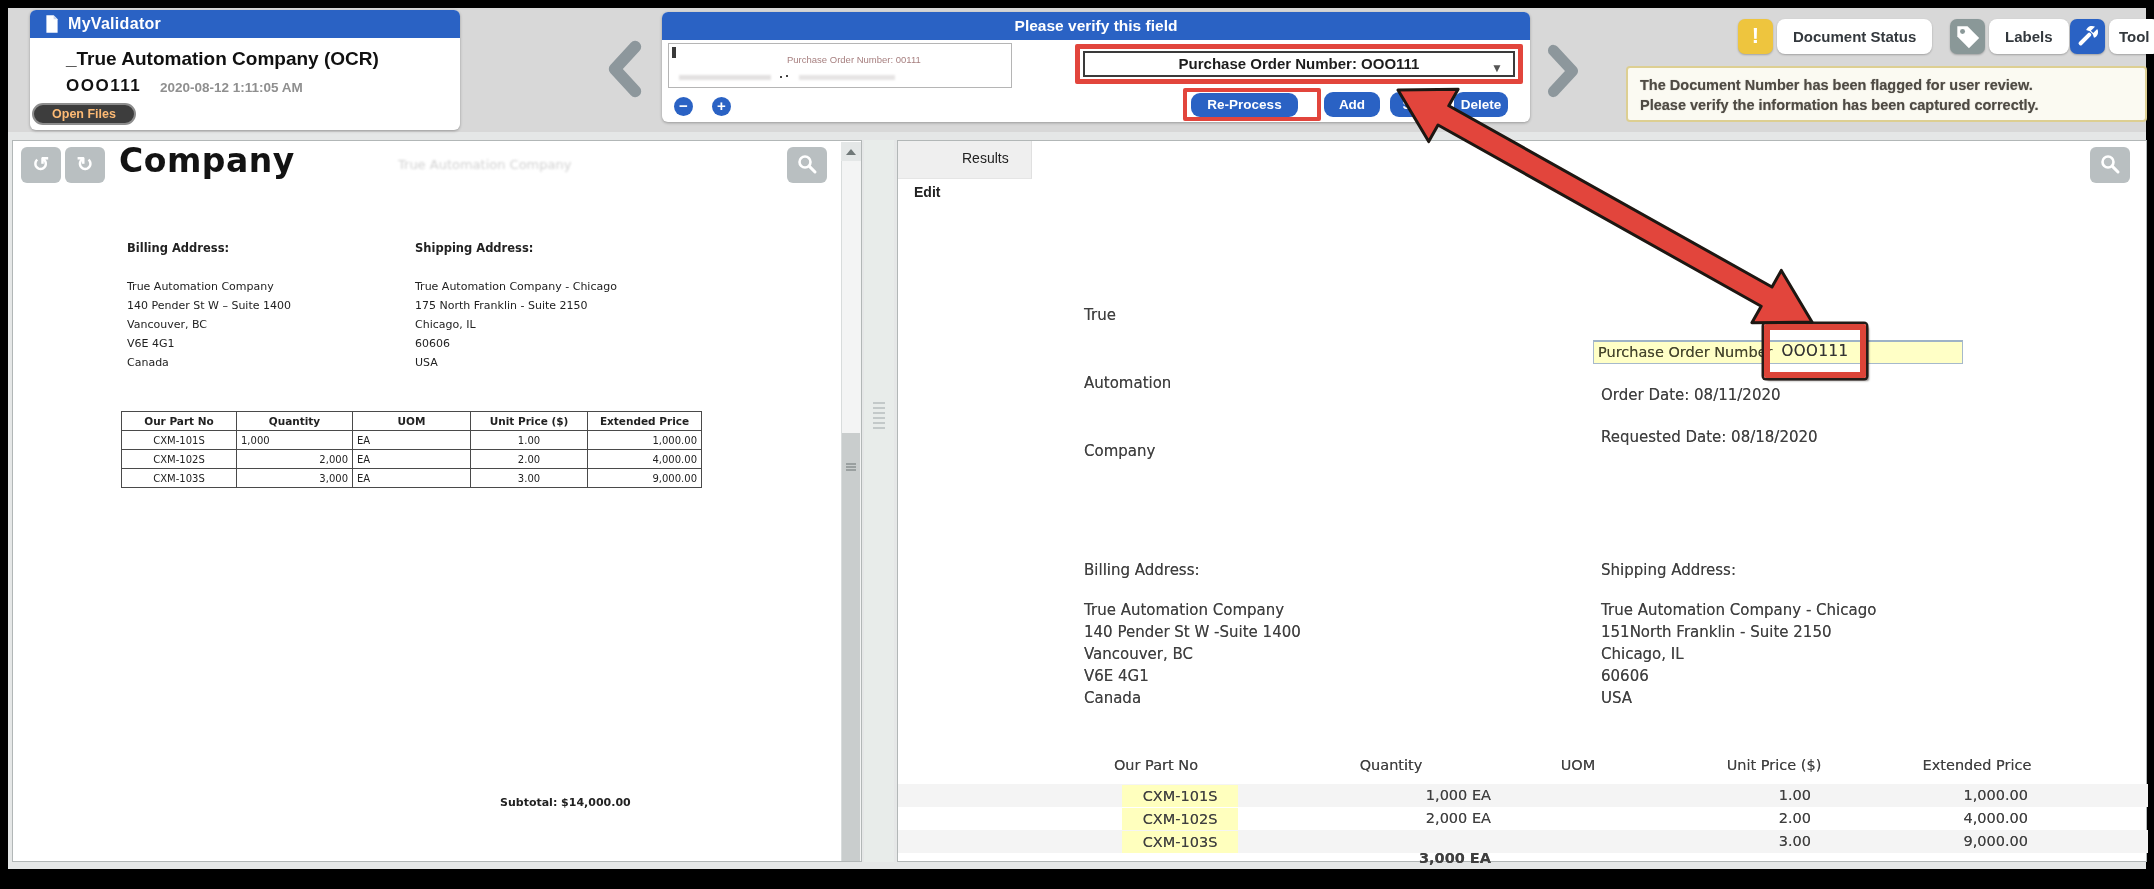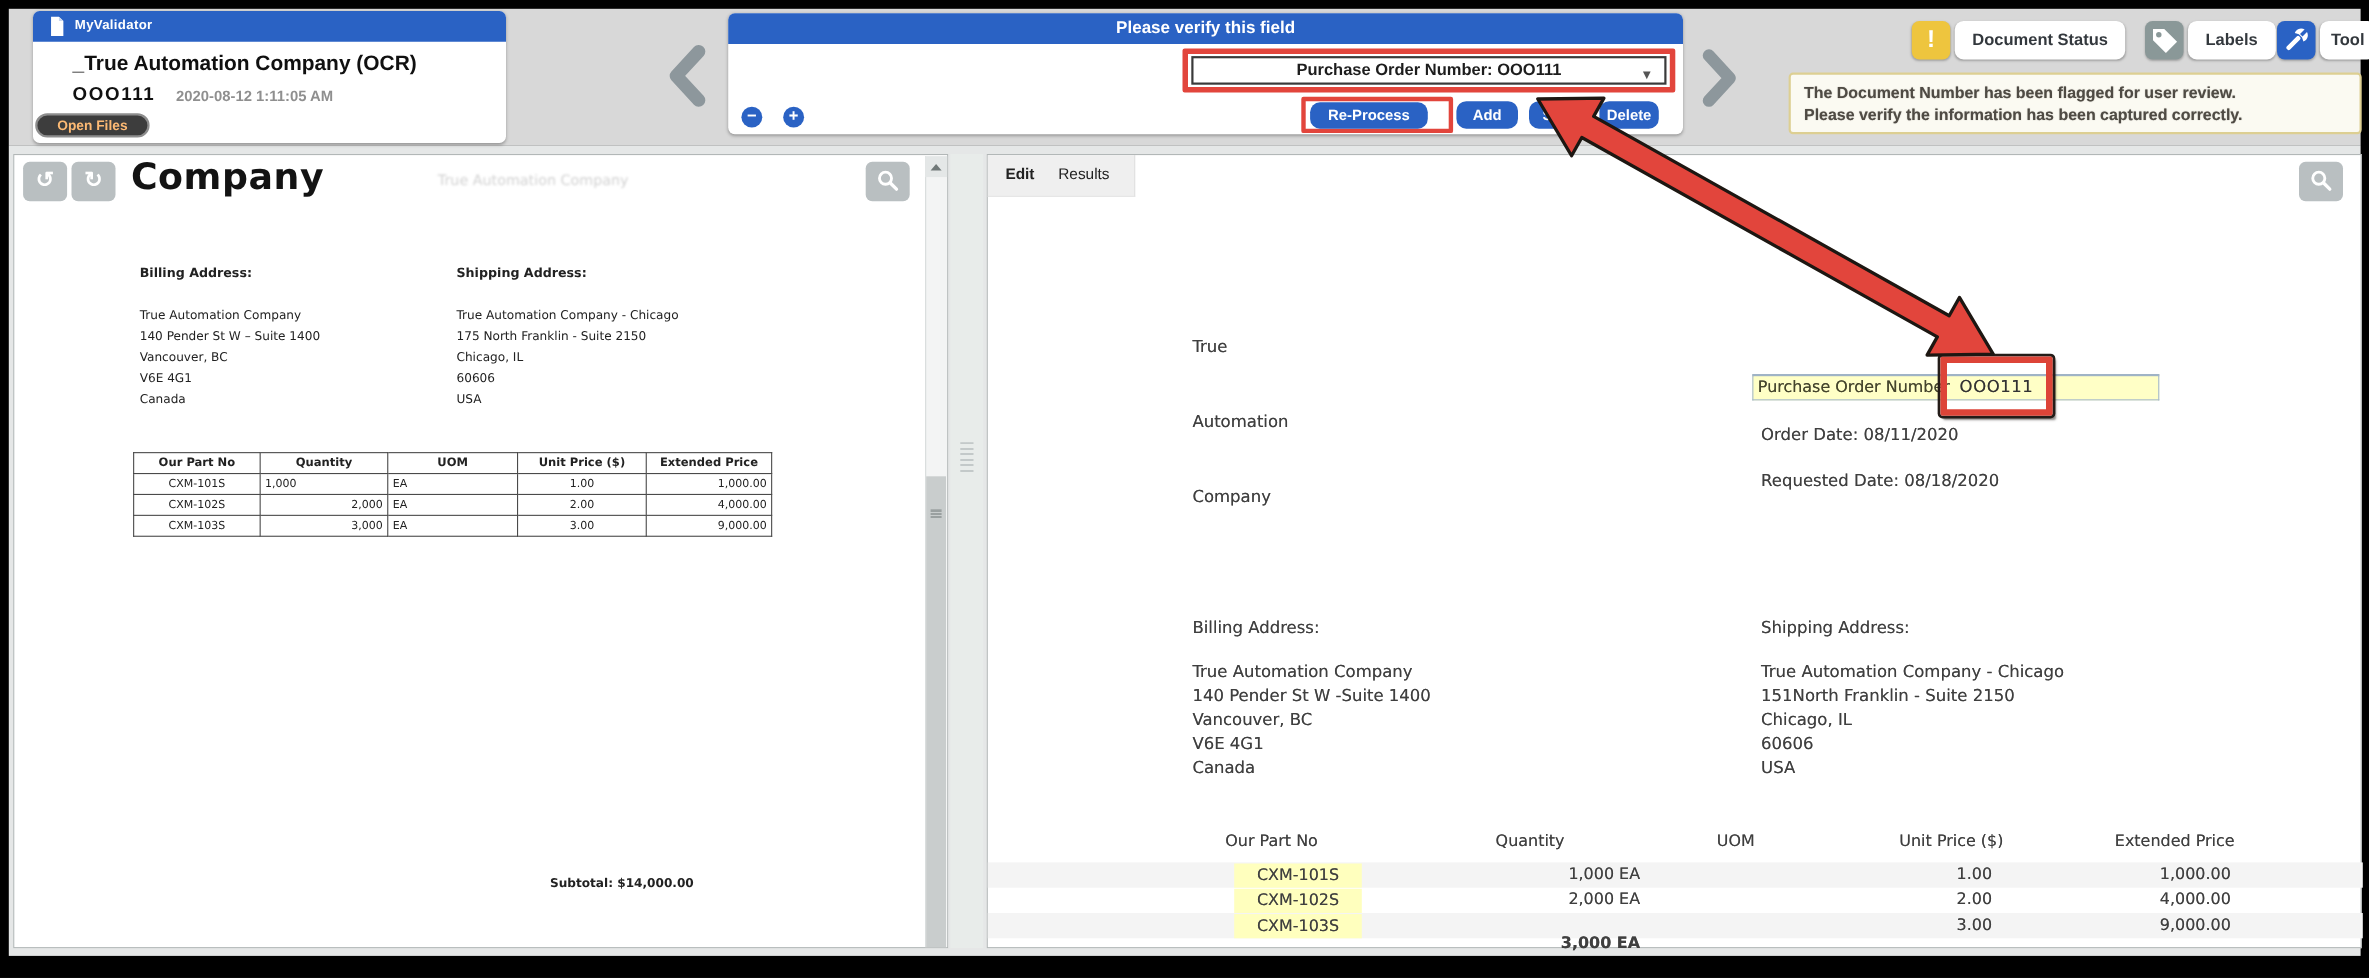--- a/index.html
+++ b/index.html
@@ -8,21 +8,21 @@
           font-family:"Liberation Sans",sans-serif;}
   .abs{position:absolute;}
   .topstrip{left:8px;top:8px;width:2138px;height:124px;background:#d8d8d8;}
   .mainarea{left:8px;top:132px;width:2138px;height:737px;background:#e5e7e7;}
 
   
   .card{background:#fff;border-radius:6px;box-shadow:0 1px 3px rgba(0,0,0,.3);}
   .bluehead{position:absolute;left:0;top:0;right:0;height:28px;background:#2a62c4;
             border-radius:6px 6px 0 0;color:#fff;font-weight:bold;}
   .app-card{left:30px;top:10px;width:430px;height:120px;}
-  .app-title{position:absolute;left:38px;top:5px;font-size:12px;letter-spacing:.3px;}
+  .app-title{position:absolute;left:38px;top:5px;font-size:16px;letter-spacing:.3px;}
   .doc-icon{position:absolute;left:14px;top:4px;width:16px;height:20px;}
   .doc-title{position:absolute;left:36px;top:38px;font-size:19px;font-weight:bold;color:#101010;}
   .doc-number{position:absolute;left:36px;top:66px;font-size:17px;font-weight:bold;letter-spacing:1.5px;color:#111;}
   .doc-time{position:absolute;left:130px;top:70px;font-size:13.5px;font-weight:bold;color:#8f8f8f;}
   .openfiles{position:absolute;left:2px;top:93px;width:104px;height:22px;background:#3d3d3d;
              border:2px solid #8d8d8d;border-radius:11px;color:#fdba74;font-size:12.5px;font-weight:bold;
              text-align:center;line-height:18px;cursor:pointer;}
 
   .verify-card{left:662px;top:12px;width:868px;height:110px;}
   .verify-title{position:absolute;left:0;right:0;top:5px;text-align:center;font-size:15.5px;}
@@ -143,20 +143,27 @@
   </svg>
   <svg class="chev" style="left:1544px;top:44px;" width="38" height="54" viewBox="0 0 24 34">
     <polyline points="6,4 18,17 6,30" fill="none" stroke="#8d979c" stroke-width="7" stroke-linecap="round" stroke-linejoin="round"></polyline>
   </svg>
 
   <div class="abs card verify-card">
     <div class="bluehead">
       <div class="verify-title">Please verify this field</div>
     </div>
 
+    <div class="thumb">
+      <div class="thumb-mark"></div>
+      <div class="thumb-text">Purchase Order Number: 00111</div>
+      <div class="thumb-bar1"></div>
+      <div class="thumb-dots"></div>
+      <div class="thumb-bar2"></div>
+    </div>
     <div class="zoomdot" style="left:12px;">−</div>
     <div class="zoomdot" style="left:50px;">+</div>
 
     <div class="redbox dd-redbox"></div>
     <div class="dropdown">
       <span>Purchase Order Number: OOO111</span>
       <span class="dd-caret">▼</span>
     </div>
 
     <div class="redbox rp-redbox"></div>
@@ -265,21 +272,21 @@
     <div class="lp-scroll-thumb"></div>
     <div class="lp-scroll-grip"></div>
   </div>
 
   <div class="abs splitter">
     <div class="split-grip"></div>
   </div>
 
   <div class="abs panel right-panel">
     <div class="tabstrip">
-      <div class="tab active" style="left:16px;">Edit</div>
+      <div class="tab active" style="left:16px;margin-top:34px;">Edit</div>
       <div class="tab" style="left:64px;">Results</div>
     </div>
 
     <div class="scan2">
       <div class="rp-word" style="left:186px;top:165px;">True</div>
       <div class="rp-word" style="left:186px;top:233px;">Automation</div>
       <div class="rp-word" style="left:186px;top:301px;">Company</div>
 
       <div class="po-field">
         <span>Purchase Order Number</span>

